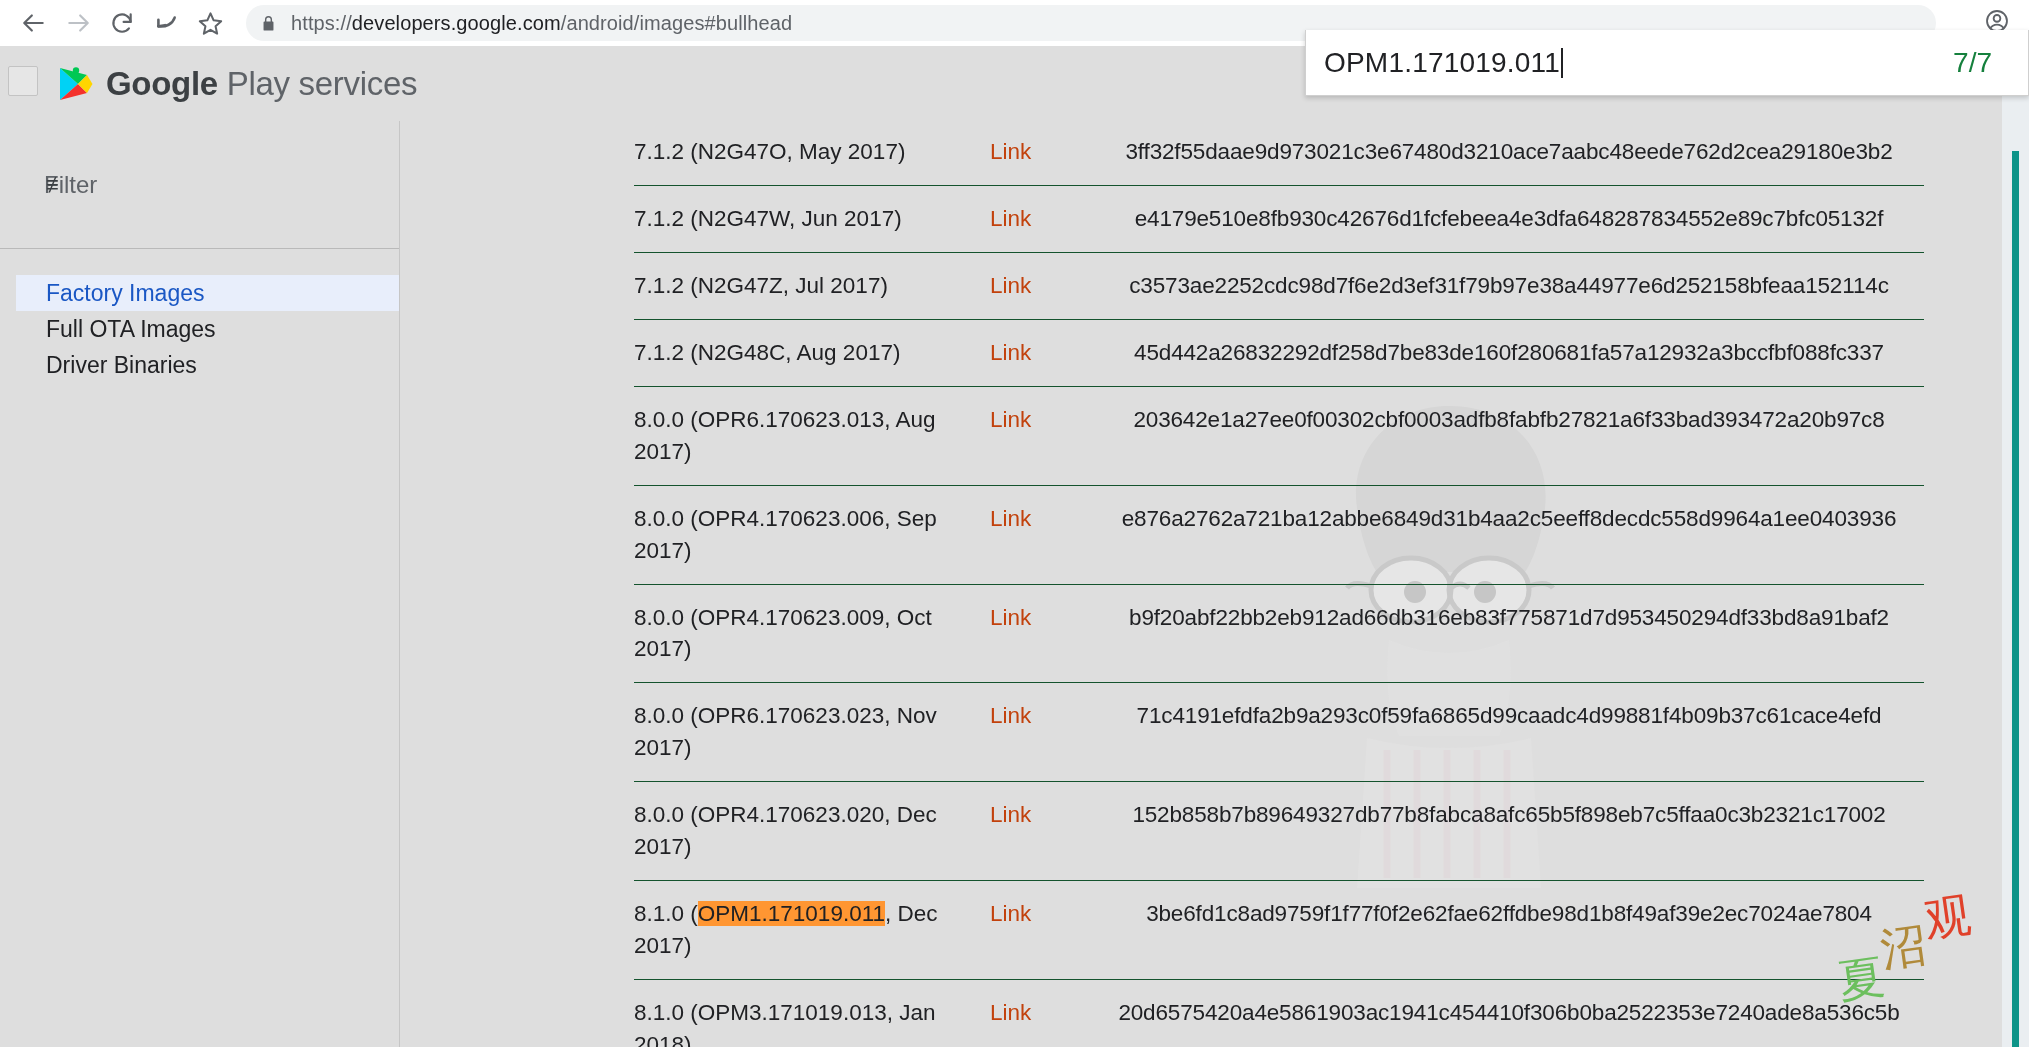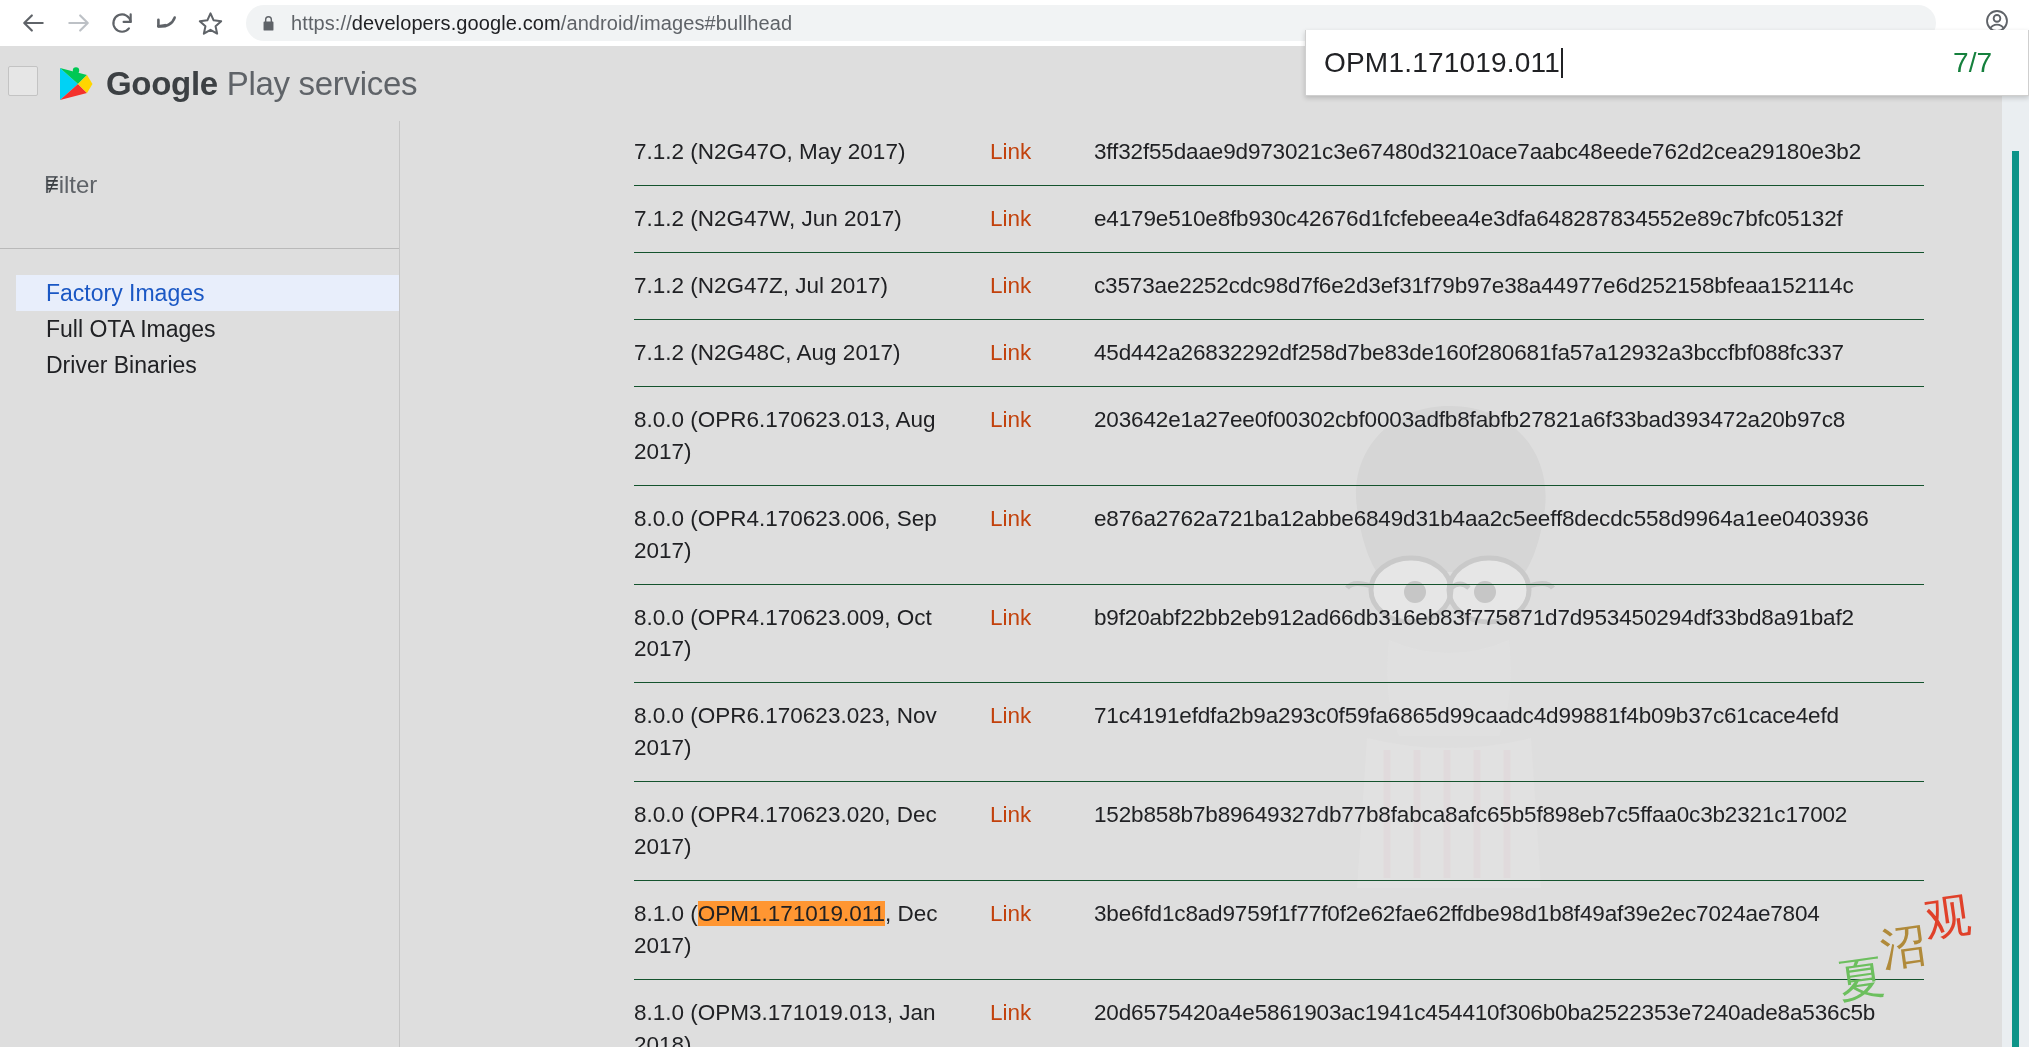--- a/index.html
+++ b/index.html
@@ -97,21 +97,21 @@
   }
   .tbl td {
     border-top: 1px solid #14532d;
     padding: 17px 0 17px 0;
     font-size: 22.5px; color: #202124; vertical-align: top; line-height: 1.42;
     background: transparent;
   }
   .tbl tr:first-child td { border-top: none; }
   .col-ver { width: 356px; padding-right: 10px !important; }
   .col-link { width: 104px; }
-  .col-hash { width: 830px; }
+  .col-hash { width: 830px; text-align: center; }
   .lnk { color: #c2410c; text-decoration: none; font-size: 22.5px; }
   .hl { background: #ff9632; }
   .hash { font-size: 22px; letter-spacing: -.15px; white-space: nowrap; }
 
   
   .watermark {
     position: absolute; left: 838px; top: 225px; width: 420px; height: 560px;
     opacity: .30; pointer-events: none; z-index: 0;
   }
   .wm-svg { width: 100%; height: 100%; display: block; }

